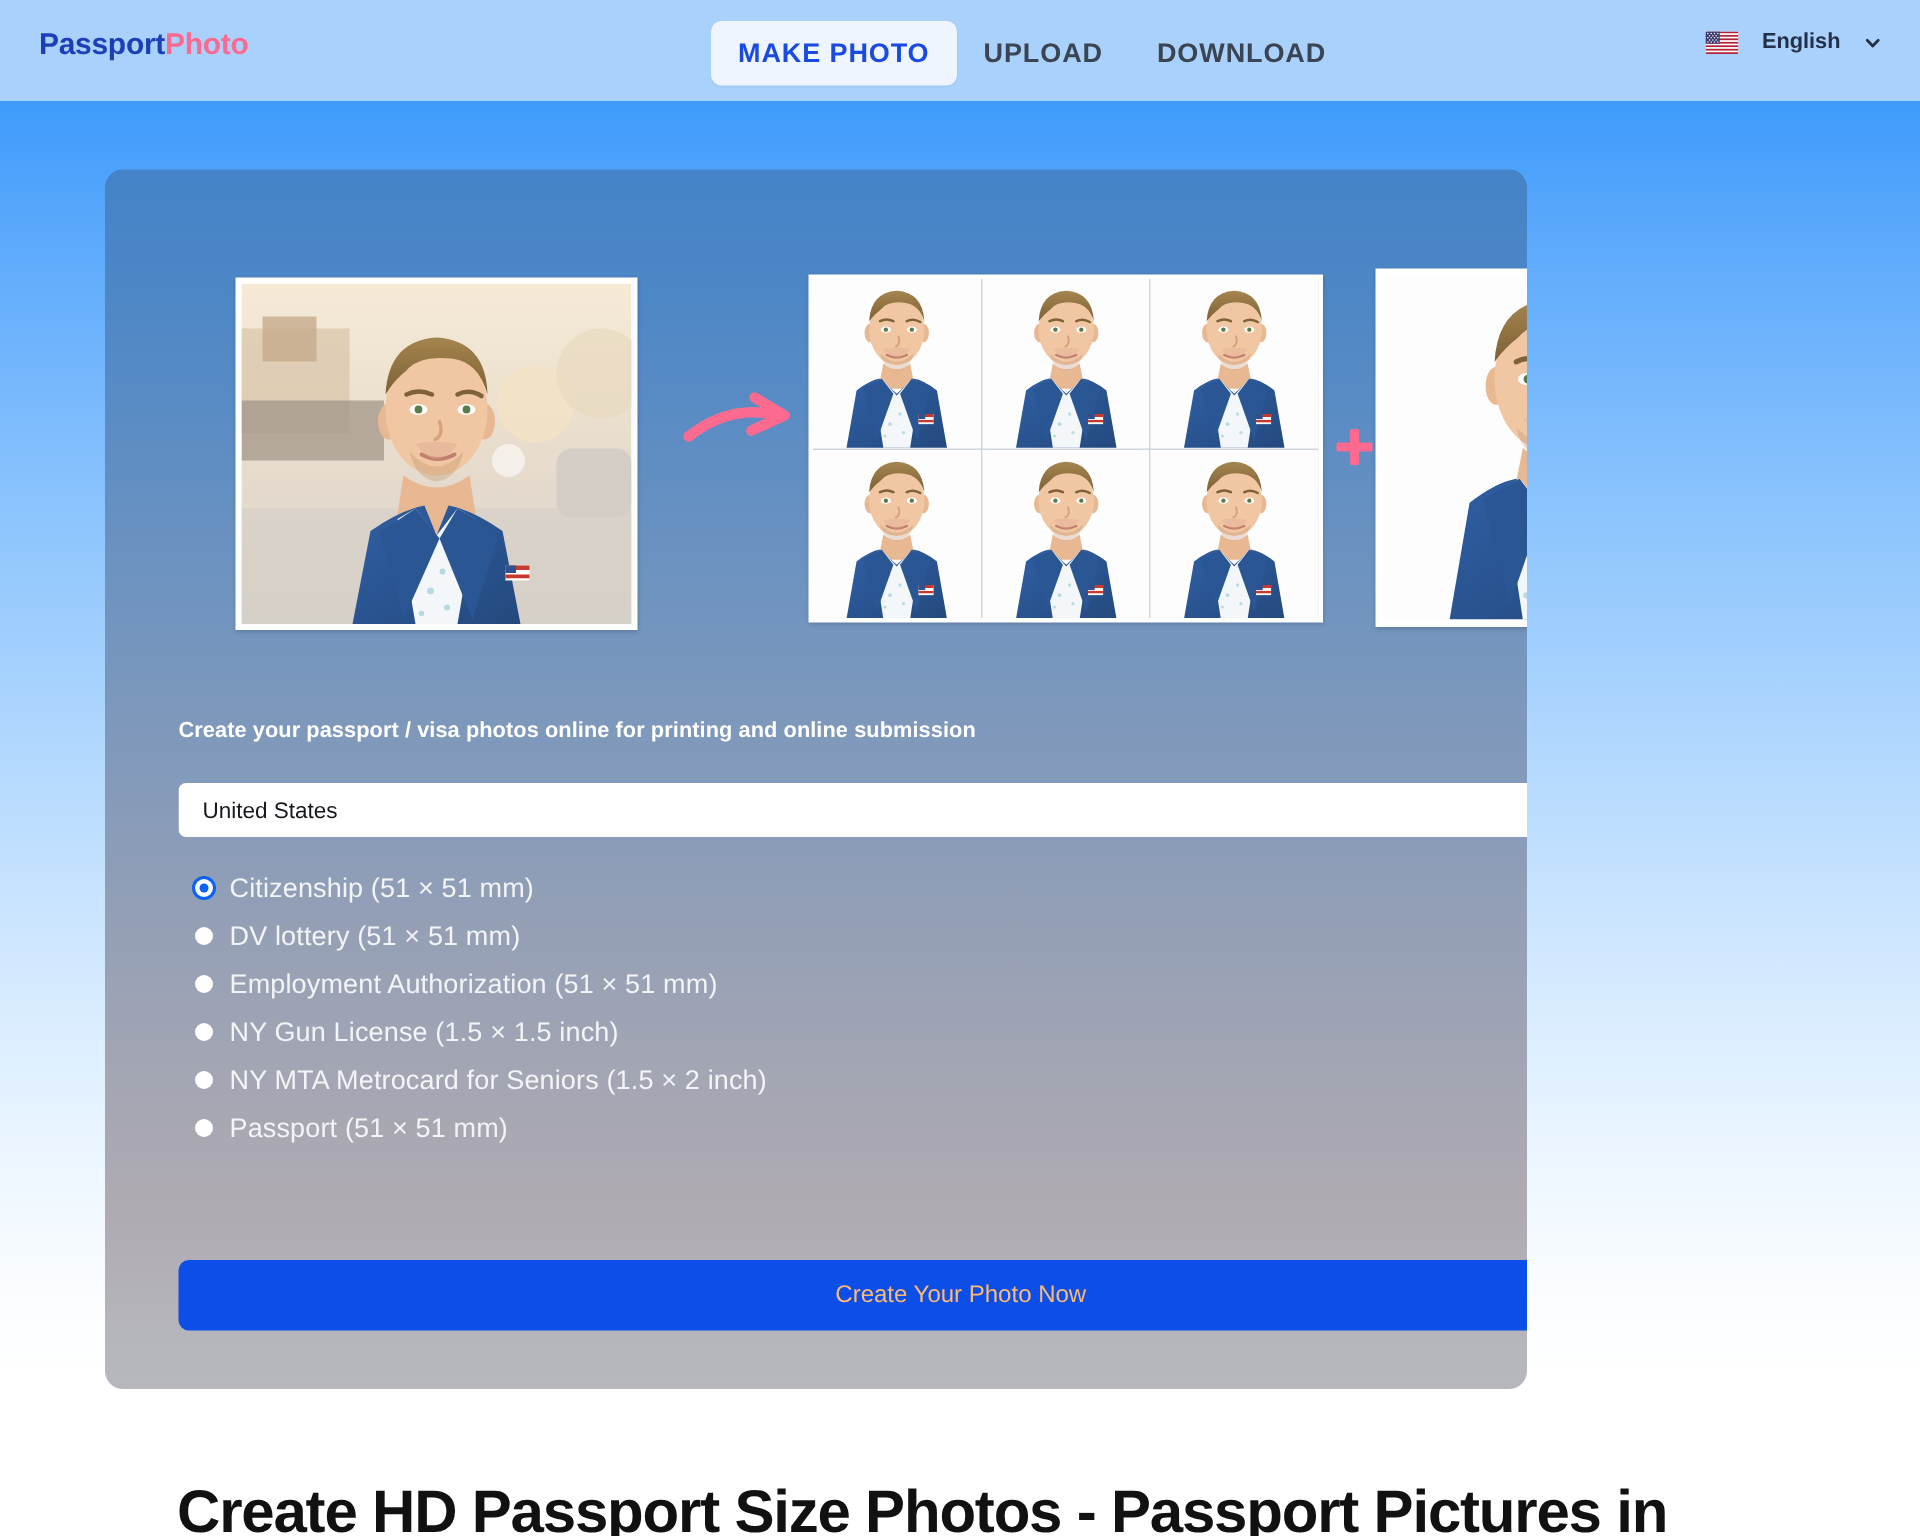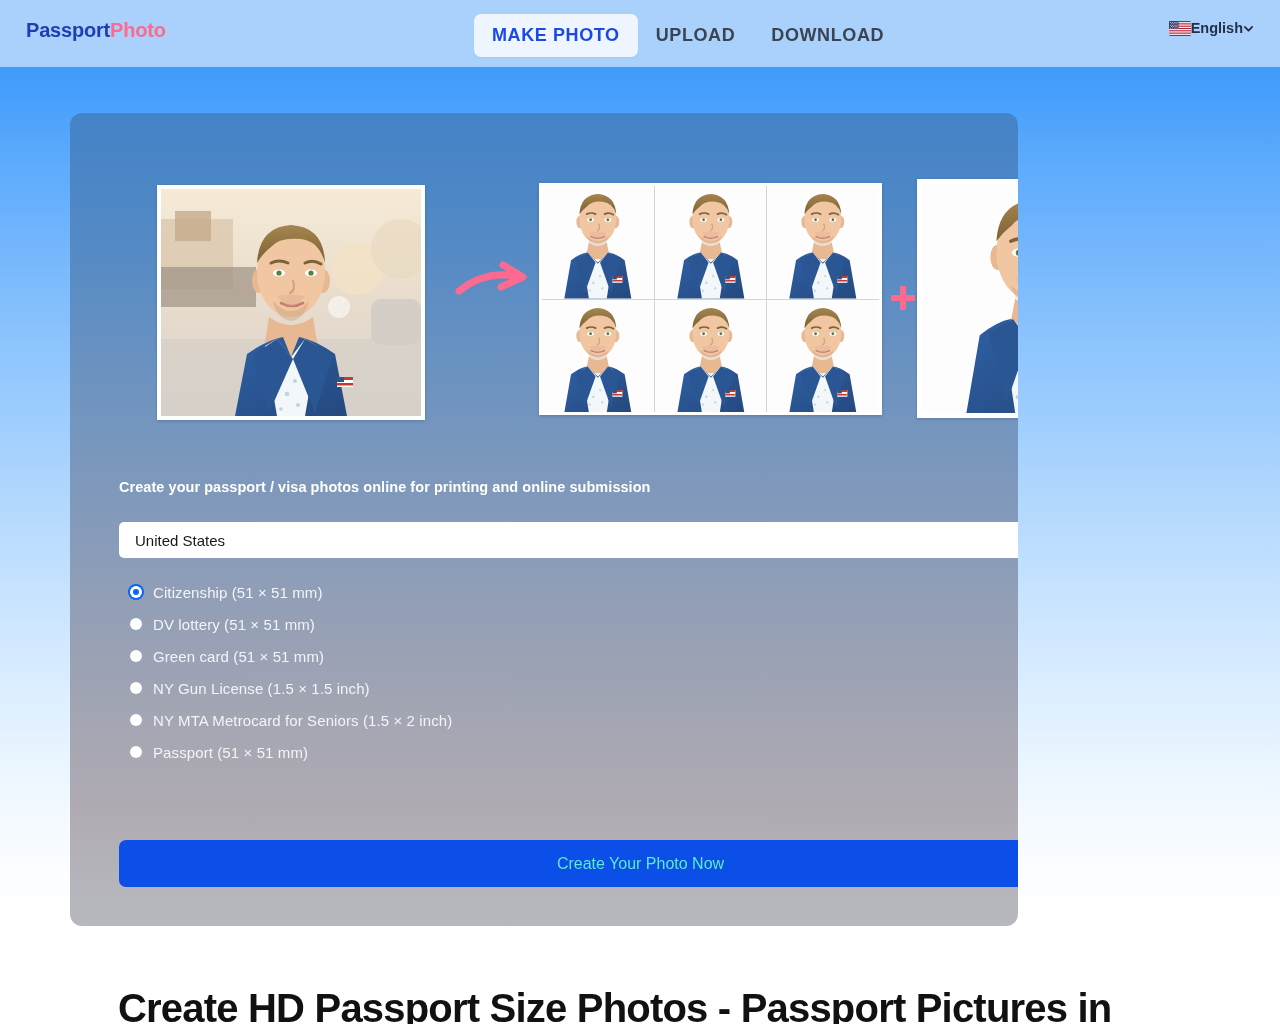--- a/index.html
+++ b/index.html
@@ -79,21 +79,21 @@
     color: #1a4ae0;
     box-shadow: 0 1px 2px rgba(0,0,0,0.05);
   }
 
   .lang {
     position: absolute;
     right: 26px;
     top: 20px;
     display: flex;
     align-items: center;
-    gap: 0;
+    gap: 16px;
     cursor: pointer;
     margin-left: 20px;
   }
   .flag {
     width: 22px; height: 15px;
     border-radius: 1px;
     overflow: hidden;
     display: block;
     flex: none;
   }
@@ -251,32 +251,32 @@
   }
   .radio-row.selected .radio-dot::after {
     content: "";
     position: absolute;
     left: 3px; top: 3px;
     width: 6px; height: 6px;
     border-radius: 50%;
     background: #0b62f4;
   }
   .radio-label {
-    font-size: 15px;
+    font-size: 18px;
     color: #f2f4f7;
     letter-spacing: 0.1px;
     white-space: nowrap;
   }
 
   .cta {
     position: absolute;
     left: 49px; top: 727px;
     width: 1043px; height: 47px;
     background: #0b4ee8;
-    color: #5eead4;
+    color: #fdba74;
     border: none;
     border-radius: 7px;
     font-family: "Liberation Sans", sans-serif;
     font-size: 16px;
     cursor: pointer;
   }
 
   
   .headline {
     position: absolute;
@@ -490,21 +490,21 @@
     <div class="radio-row selected">
       <span class="radio-dot"></span>
       <span class="radio-label">Citizenship (51 × 51 mm)</span>
     </div>
     <div class="radio-row">
       <span class="radio-dot"></span>
       <span class="radio-label">DV lottery (51 × 51 mm)</span>
     </div>
     <div class="radio-row">
       <span class="radio-dot"></span>
-      <span class="radio-label">Green card (51 × 51 mm)</span>
+      <span class="radio-label">Employment Authorization (51 × 51 mm)</span>
     </div>
     <div class="radio-row">
       <span class="radio-dot"></span>
       <span class="radio-label">NY Gun License (1.5 × 1.5 inch)</span>
     </div>
     <div class="radio-row">
       <span class="radio-dot"></span>
       <span class="radio-label">NY MTA Metrocard for Seniors (1.5 × 2 inch)</span>
     </div>
     <div class="radio-row">

